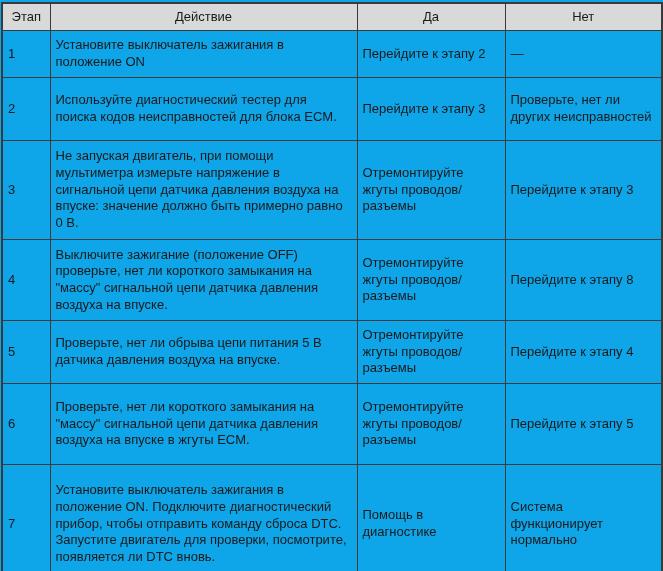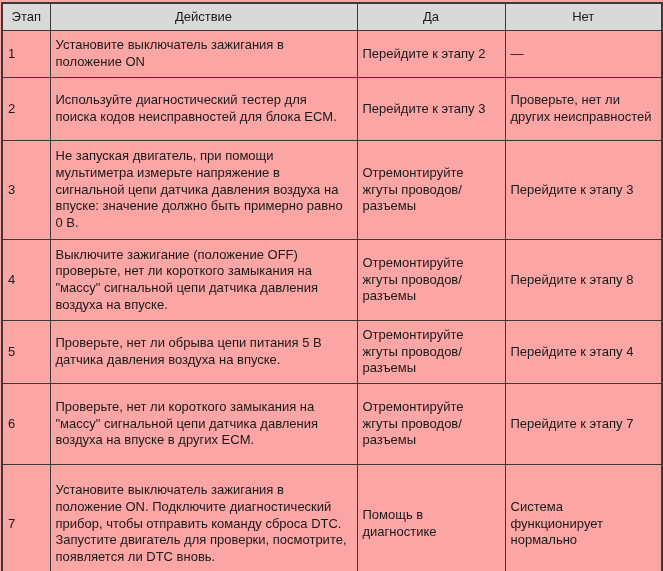--- a/index.html
+++ b/index.html
@@ -4,21 +4,21 @@
 <style>
   html, body {
     margin: 0;
     padding: 0;
     background: #ffffff;
     font-family: "Liberation Sans", "DejaVu Sans", sans-serif;
   }
   .page {
     width: 663px;
     height: 571px;
-    background: #fca5a5;
+    background: #0ea5e9;
     box-sizing: border-box;
     padding: 2px 1px 4px 1px;
   }
   table.diag {
     width: 660px;
     border-collapse: collapse;
     table-layout: fixed;
     font-size: 13px;
     color: #1a1a1a;
     border: 2px solid #3a3a3a;
@@ -96,23 +96,23 @@
         <td>Перейдите к этапу 8</td>
       </tr>
       <tr class="r5">
         <td class="step-cell">5</td>
         <td>Проверьте, нет ли обрыва цепи питания 5 В датчика давления воздуха на впуске.</td>
         <td>Отремонтируйте жгуты проводов/ разъемы</td>
         <td>Перейдите к этапу 4</td>
       </tr>
       <tr class="r6">
         <td class="step-cell">6</td>
-        <td>Проверьте, нет ли короткого замыкания на "массу" сигнальной цепи датчика давления воздуха на впуске в других ECM.</td>
+        <td>Проверьте, нет ли короткого замыкания на "массу" сигнальной цепи датчика давления воздуха на впуске в жгуты ECM.</td>
         <td>Отремонтируйте жгуты проводов/ разъемы</td>
-        <td>Перейдите к этапу 7</td>
+        <td>Перейдите к этапу 5</td>
       </tr>
       <tr class="r7">
         <td class="step-cell">7</td>
         <td>Установите выключатель зажигания в положение ON. Подключите диагностический прибор, чтобы отправить команду сброса DTC. Запустите двигатель для проверки, посмотрите, появляется ли DTC вновь.</td>
         <td>Помощь в диагностике</td>
         <td>Система функционирует нормально</td>
       </tr>
     </tbody>
   </table>
 </div>

